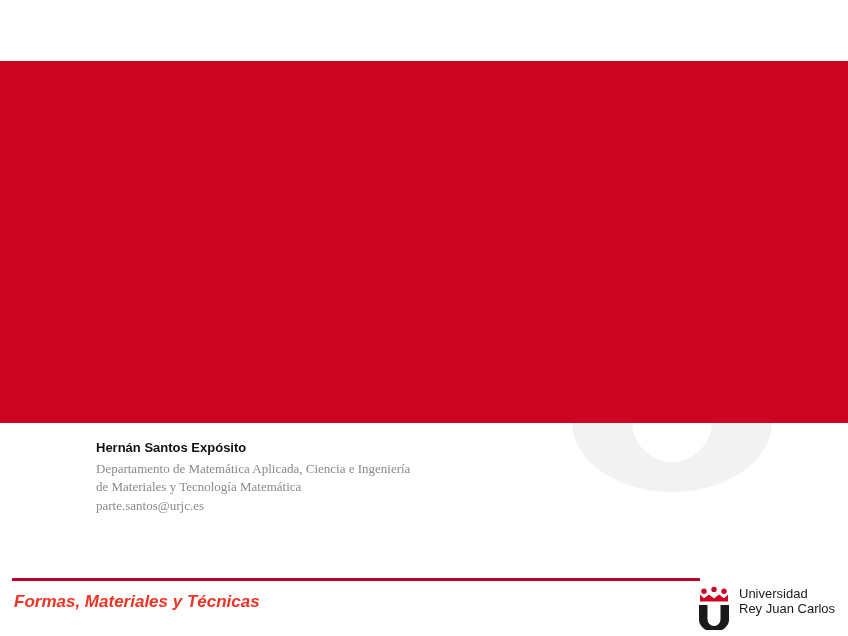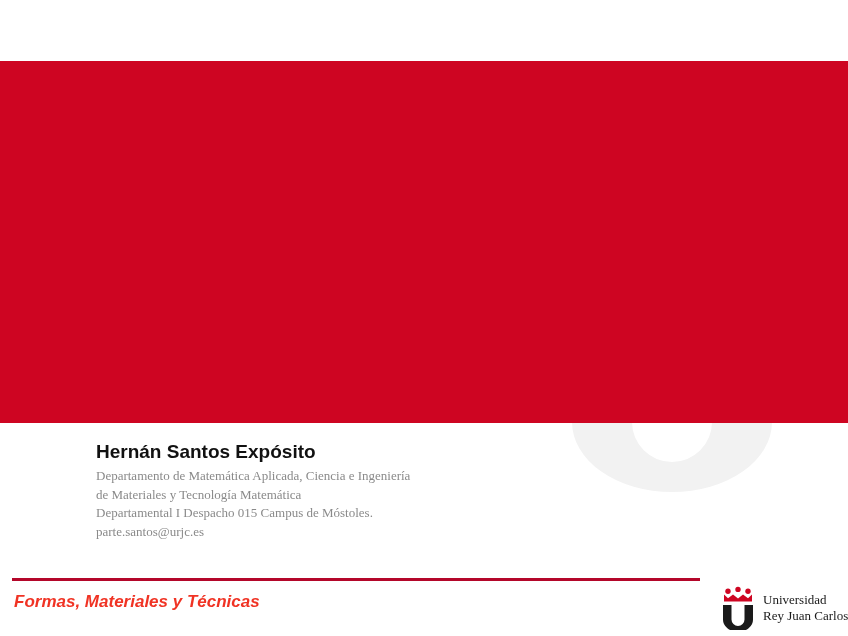--- a/index.html
+++ b/index.html
@@ -89,21 +89,21 @@
 
   
   .author-block {
     position: absolute;
     left: 96px;
     top: 440px;
     z-index: 3;
   }
   .author-name {
     font-family: "Liberation Sans", sans-serif;
-    font-size: 19px;
+    font-size: 13px;
     font-weight: 700;
     color: #111111;
     line-height: 1.28;
     margin-bottom: 3px;
     white-space: nowrap;
   }
   .author-line {
     font-family: "Liberation Serif", serif;
     font-size: 13px;
     font-weight: 400;
@@ -130,26 +130,25 @@
     font-weight: 700;
     font-style: italic;
     color: #F03324;
     white-space: nowrap;
     z-index: 3;
   }
 
   
   .logo {
     position: absolute;
-    left: 720px;
+    left: 696px;
     top: 586px;
     display: flex;
-    align-items: center;
-    z-index: 3;
-    font-family: Liberation Serif, serif;
+    align-items: flex-start;
+    z-index: 3;
   }
   .logo-mark {
     width: 36px;
     height: 44px;
     flex: none;
   }
   .logo-mark svg { display: block; }
   .logo-words {
     margin-left: 7px;
     padding-bottom: 1px;
@@ -183,21 +182,20 @@
   </div>
 
   <div class="degree">GRADO EN DISEÑO INTEGRAL Y GESTION DE LA IMAGEN</div>
 
   <div class="course">CURSO 2022-23</div>
 
   <div class="author-block">
     <div class="author-name">Hernán Santos Expósito</div>
     <div class="author-line">Departamento de Matemática Aplicada, Ciencia e Ingeniería</div>
     <div class="author-line">de Materiales y Tecnología Matemática</div>
-    <div class="author-line">Departamental I Despacho 015 Campus de Móstoles.</div>
     <div class="author-line">parte.santos@urjc.es</div>
   </div>
 
   <div class="footer-rule"></div>
   <div class="footer-text">Formas, Materiales y Técnicas</div>
 
   <div class="logo">
     <span class="logo-mark">
       <svg width="36" height="44" viewBox="0 0 36 44" xmlns="http://www.w3.org/2000/svg">
 

